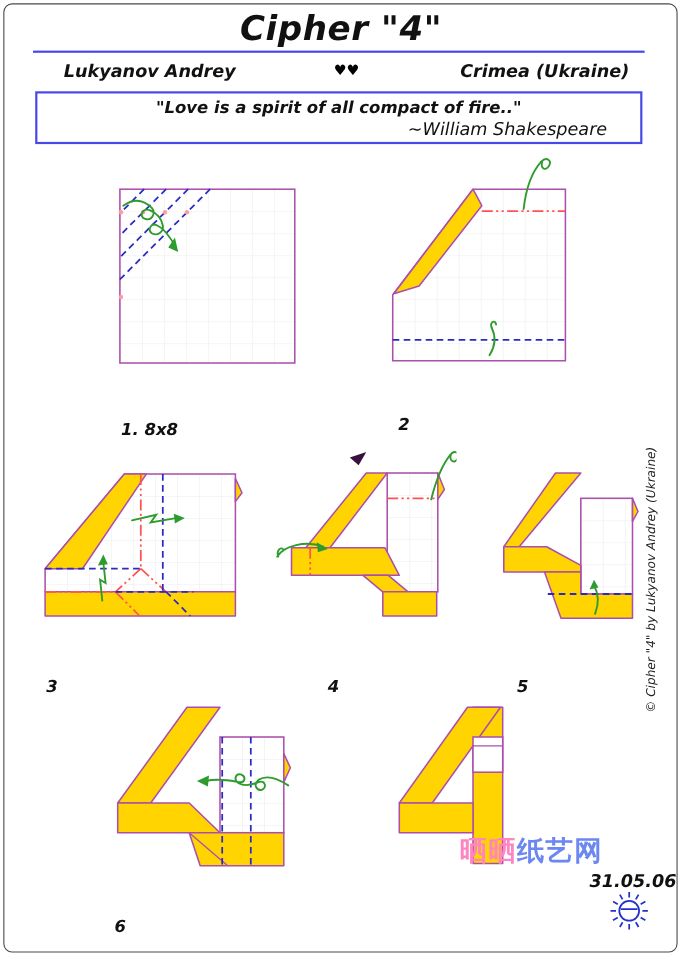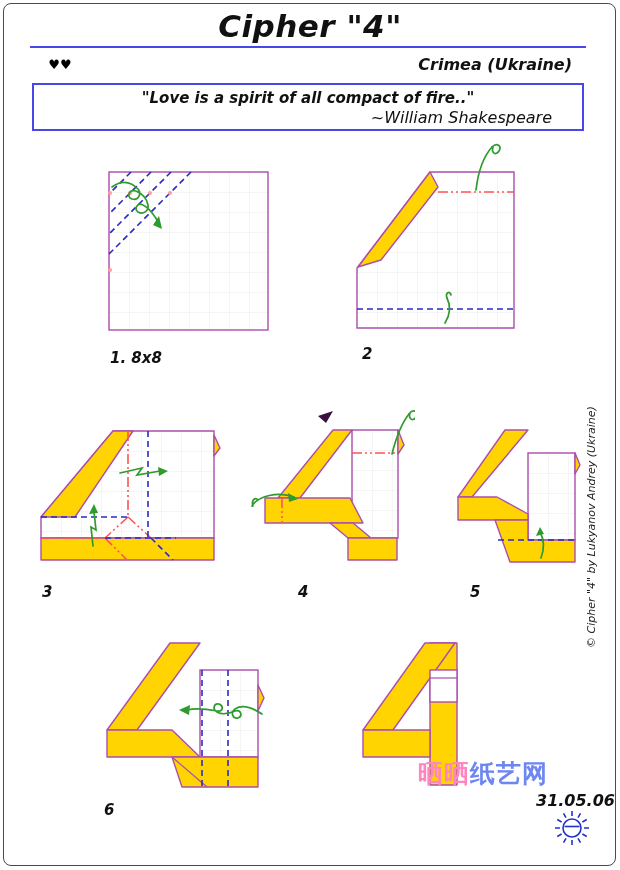--- a/index.html
+++ b/index.html
@@ -13,21 +13,21 @@
     border:1px solid #4a4a4a; border-radius:8px; pointer-events:none; }
   .title { top:8px; left:0; width:620px; text-align:center; font-size:31px; letter-spacing:0.5px; }
   .rule { top:46px; left:30px; width:556px; height:2px; background:var(--header_blue); }
   .authrow { top:55px; left:30px; width:556px; display:flex; align-items:center; }
   .authrow .l { flex:1; text-align:left; padding-left:28px; font-size:16px; }
   .authrow .c { width:60px; text-align:center; font-size:13px; color:#000; }
   .authrow .r { flex:1; text-align:right; padding-right:14px; font-size:16px; }
   .quote-box { top:83px; left:32px; width:548px; height:44px; border:2px solid var(--header_blue); }
   .quote-text { margin-top:4px; text-align:center; font-size:15px; }
   .quote-attr { text-align:right; padding-right:30px; font-size:16px; font-style:italic; color:#111; margin-top:1px; }
-  .step-label { font-size:15px; }
+  .step-label { font-size:15px;margin-top:32px; }
   .copyright { left:585px; top:648px; width:268px; transform:rotate(-90deg); transform-origin:0 0;
     font-size:11px; font-style:italic; color:#222; white-space:nowrap; }
   .watermark { left:418px; top:760px; width:170px; line-height:27px; white-space:nowrap; }
   .wm1 { font-size:25px; font-weight:bold; letter-spacing:1px; }
   .wm1 .p { color:var(--wm_pink); }
   .wm1 .b { color:var(--wm_blue); }
   .wm2 { font-size:15px; font-weight:bold; color:var(--wm_url); letter-spacing:1px; line-height:18px; }
   .date { left:536px; top:791px; font-size:16px; }
   
   .paper { fill:var(--yellow); stroke:var(--purple); stroke-width:1.4; stroke-linejoin:round; }
@@ -43,20 +43,21 @@
 </style>
 </head>
 <body>
 
 <div class="page-border"></div>
 
 <div class="abs title bi">Cipher "4"</div>
 <div class="abs rule"></div>
 
 <div class="abs authrow">
+  <div class="l bi">Lukyanov Andrey</div>
   <div class="c">♥♥</div>
   <div class="r bi">Crimea (Ukraine)</div>
 </div>
 
 <div class="abs quote-box">
   <div class="quote-text bi">"Love is a spirit of all compact of fire.."</div>
   <div class="quote-attr">~William Shakespeare</div>
 </div>
 
 <svg class="abs" style="left:98px; top:163px;" width="180" height="175">

